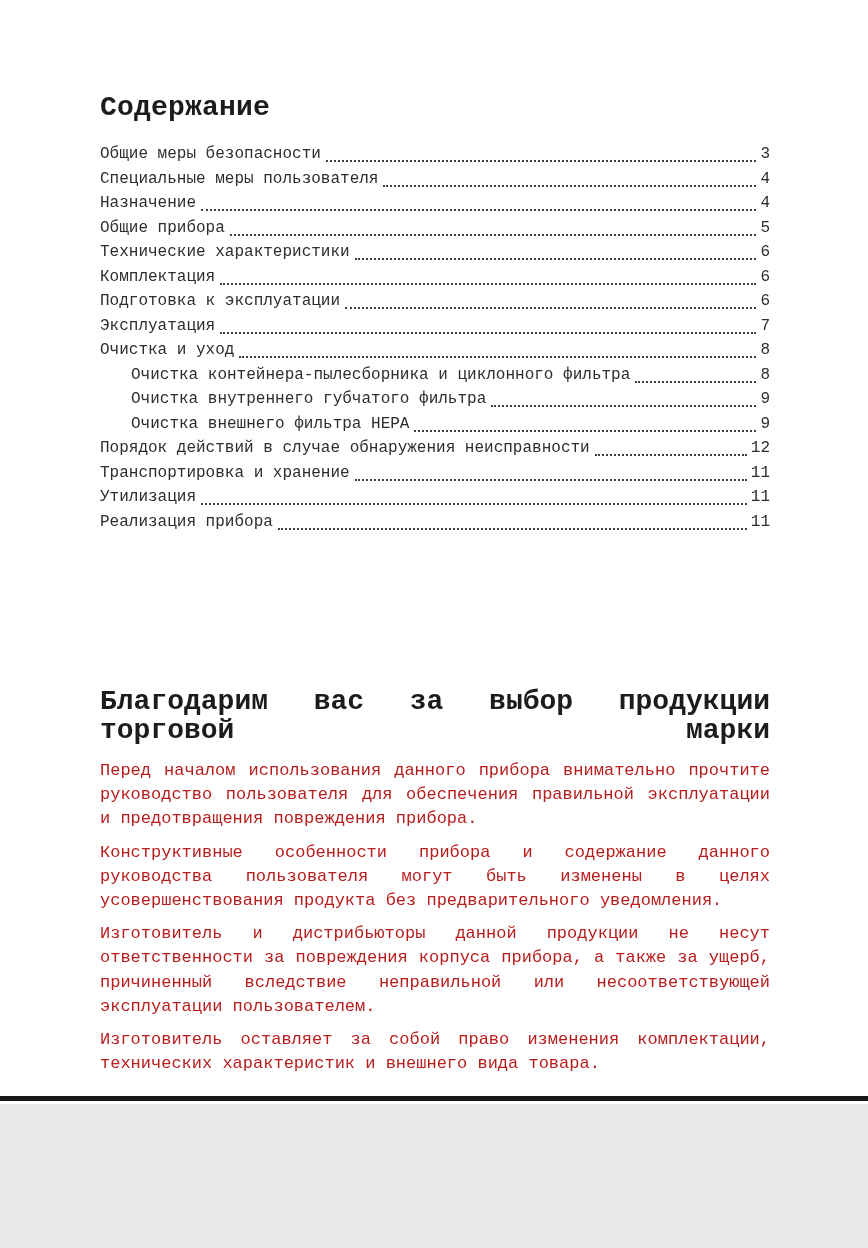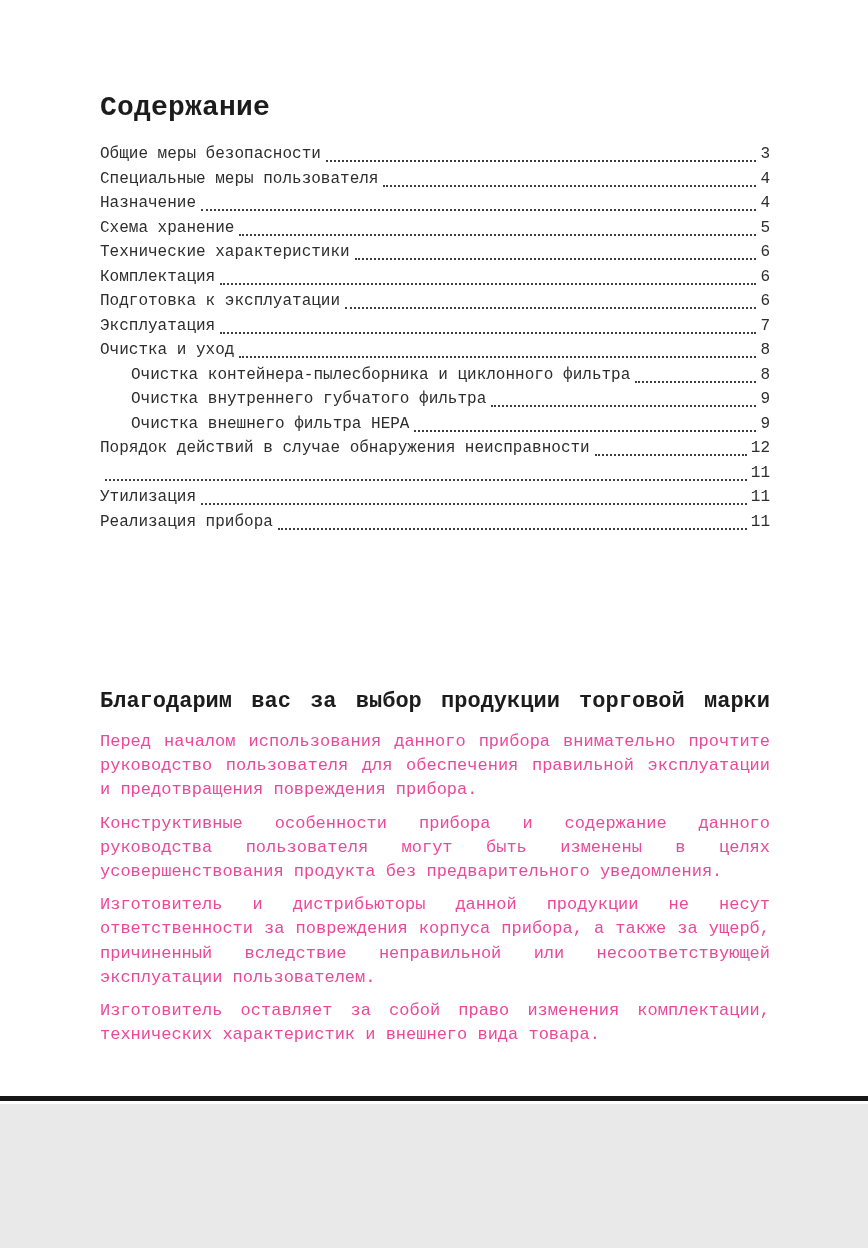--- a/index.html
+++ b/index.html
@@ -46,38 +46,38 @@
   }
   .toc-page { white-space: nowrap; text-align: right; color: #2d2d2d; }
 
   
   .intro {
     position: absolute;
     left: 100px; top: 687px;
     width: 670px;
   }
   .intro-heading {
-    font-size: 22px;
+    font-size: 28px;
     font-weight: bold;
     color: #1c1c1c;
     line-height: 29px;
     margin: 0 0 14px 0;
   }
   .intro-heading .h-line1 {
     display: block;
     text-align: justify;
     text-align-last: justify;
   }
   .intro-heading .h-line2 { display: block; }
   .intro p {
     margin: 0 0 9px 0;
     font-size: 17px;
     line-height: 24.2px;
     text-align: justify;
-    color: #ec4899;
+    color: #b91c1c;
   }
 
   
   .page-number {
     position: absolute;
     left: 96px; top: 1153px;
     font-size: 18px;
     color: #333333;
     line-height: 1;
   }
@@ -124,21 +124,21 @@
       <span class="toc-label">Специальные меры пользователя</span>
       <span class="toc-dots"></span>
       <span class="toc-page">4</span>
     </div>
     <div class="toc-row">
       <span class="toc-label">Назначение</span>
       <span class="toc-dots"></span>
       <span class="toc-page">4</span>
     </div>
     <div class="toc-row">
-      <span class="toc-label">Схема хранение</span>
+      <span class="toc-label">Общие прибора</span>
       <span class="toc-dots"></span>
       <span class="toc-page">5</span>
     </div>
     <div class="toc-row">
       <span class="toc-label">Технические характеристики</span>
       <span class="toc-dots"></span>
       <span class="toc-page">6</span>
     </div>
     <div class="toc-row">
       <span class="toc-label">Комплектация</span>
@@ -174,20 +174,21 @@
       <span class="toc-label">Очистка внешнего фильтра HEPA</span>
       <span class="toc-dots"></span>
       <span class="toc-page">9</span>
     </div>
     <div class="toc-row">
       <span class="toc-label">Порядок действий в случае обнаружения неисправности</span>
       <span class="toc-dots"></span>
       <span class="toc-page">12</span>
     </div>
     <div class="toc-row">
+      <span class="toc-label">Транспортировка и хранение</span>
       <span class="toc-dots"></span>
       <span class="toc-page">11</span>
     </div>
     <div class="toc-row">
       <span class="toc-label">Утилизация</span>
       <span class="toc-dots"></span>
       <span class="toc-page">11</span>
     </div>
     <div class="toc-row">
       <span class="toc-label">Реализация прибора</span>

